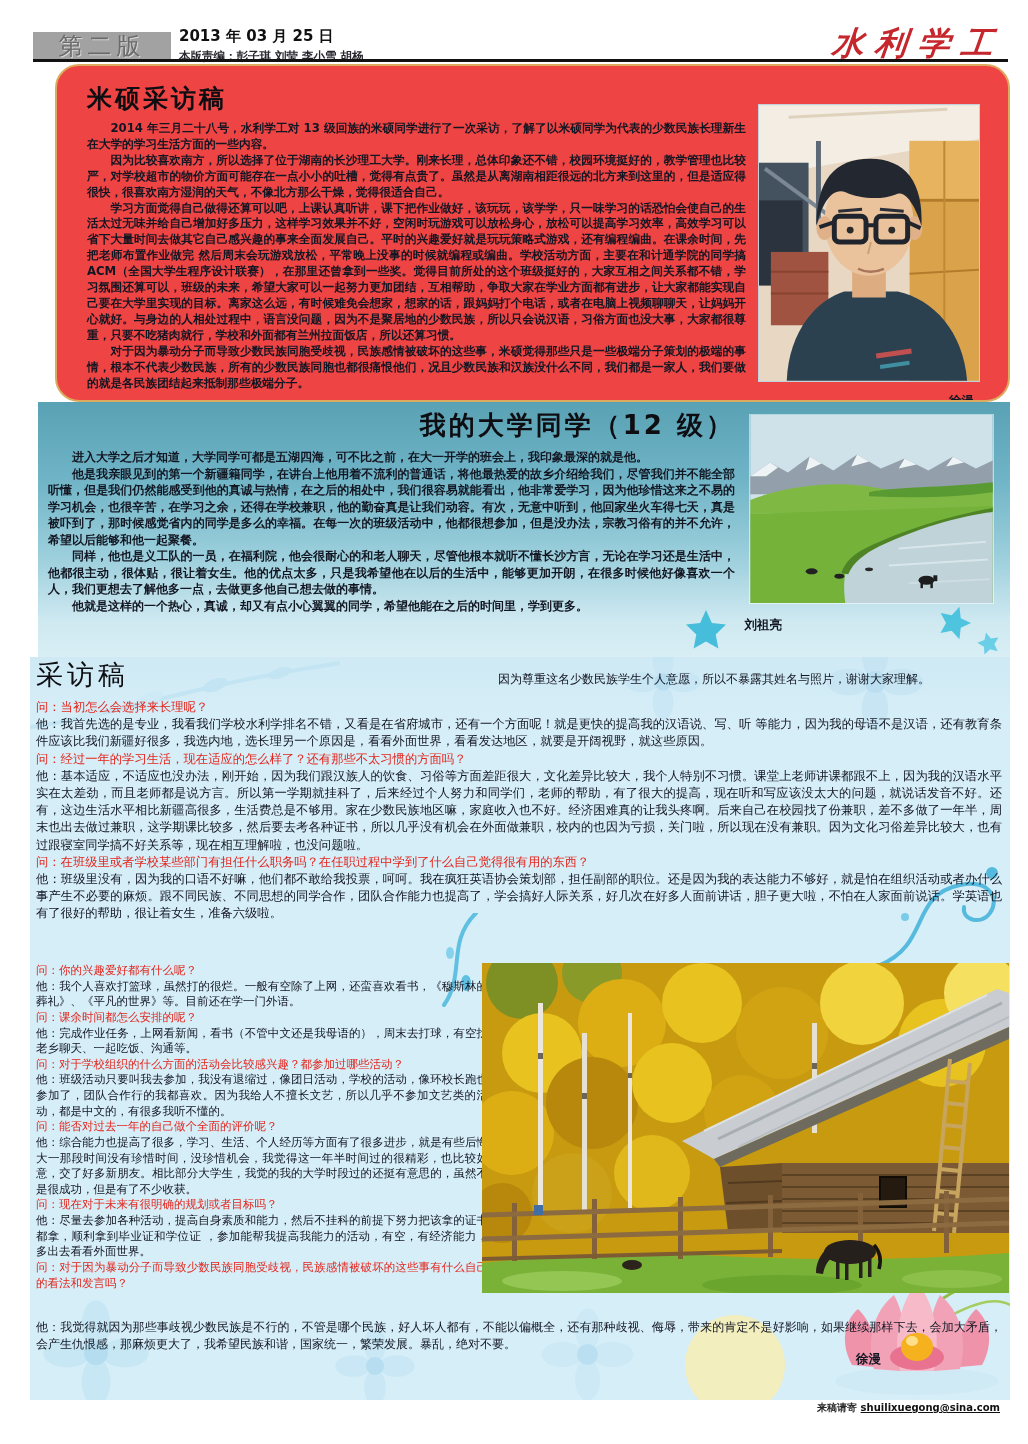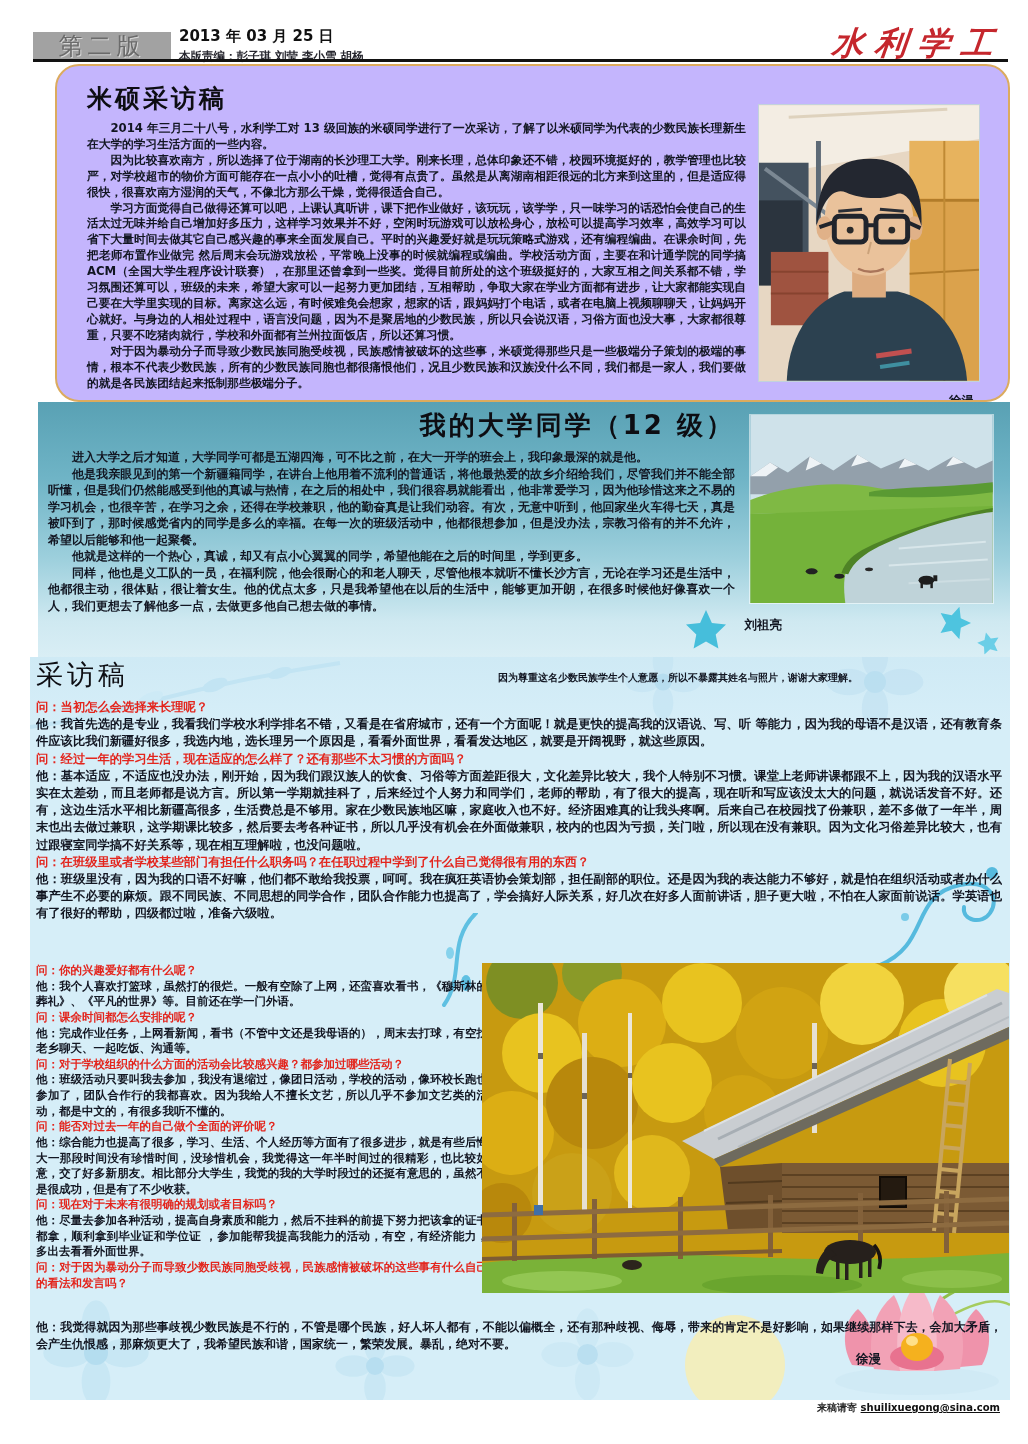--- a/index.html
+++ b/index.html
@@ -14,21 +14,21 @@
              line-height:29px; text-shadow:1px 1px 0 #d6d6d6; }
   .pub-meta { position:absolute; left:146px; top:1px; }
   .pub-date { font-size:15px; font-weight:bold; color:#101010; }
   .pub-editors { font-size:11.5px; font-weight:bold; color:#26262e; margin-top:3px; }
   .masthead { position:absolute; right:4px; top:-4px; font-family:"Liberation Serif",serif;
               font-style:italic; font-weight:bold; font-size:32px; color:#c5272d;
               letter-spacing:11px; transform:skewX(-6deg); }
   .rule { position:absolute; left:33px; top:59px; width:975px; height:2.5px; background:#121212; }
 
   
-  .sec1 { position:absolute; left:55px; top:64px; width:955px; height:338px; background:#c4b5fd;
+  .sec1 { position:absolute; left:55px; top:64px; width:955px; height:338px; background:#ef4444;
           border:2px solid #dcab5e; border-radius:24px; padding:14px 26px 4px 30px; overflow:hidden; }
   .sec1 h1 { font-size:25px; color:#0d0d12; letter-spacing:3px; margin:2px 0 6px 0; font-weight:bold; }
   .photo1 { float:right; width:222px; height:278px; margin:24px 2px 4px 12px;
             border:1px solid #c2d2dc; background:#e7d7c3; overflow:hidden; }
   .photo1 svg,.photo2 svg,.photo3 svg { display:block; width:100%; height:100%; }
   .bodytext p { font-size:11.7px; line-height:1.36; font-weight:bold; color:#121622;
                 text-indent:2em; text-align:justify; }
   .sig { font-size:12.5px; font-weight:bold; color:#121622; text-align:right; }
   .sec1 .sig { margin:2px 8px 0 0; }
 
@@ -41,23 +41,23 @@
             border:1px solid rgba(255,255,255,.55); overflow:hidden; }
   .sec2 .bodytext p { font-size:12px; line-height:1.38; }
   .sec2 .sig { margin:3px 216px 0 0; }
   .deco { position:absolute; pointer-events:none; }
 
   
   .sec3 { position:absolute; left:30px; top:657px; width:980px; height:743px; overflow:hidden;
           background:linear-gradient(180deg,#cfeaf5 0%,#d6eef8 9%,#d6eef8 100%); }
   .sec3 h1 { position:absolute; left:6px; top:0px; font-size:27px; letter-spacing:4px;
              color:#0d0d12; font-weight:normal; z-index:2; }
-  .note { position:absolute; left:468px; top:14px; width:508px; font-size:10px; font-weight:bold;
+  .note { position:absolute; left:468px; top:14px; width:508px; font-size:12px; font-weight:normal;
           color:#121622; z-index:2; }
-  .qa p { font-weight:bold; text-align:justify; }
+  .qa p { font-weight:normal; text-align:justify; }
   .qa .q { color:#e3251d; }
   .qa .a { color:#121622; }
   .qa-top { position:absolute; left:6px; top:42px; width:966px; height:260px; font-size:12.3px;
             line-height:1.4; overflow:hidden; z-index:2; }
   .qa-left { position:absolute; left:6px; top:306px; width:452px; height:360px; font-size:11.5px;
              line-height:1.36; overflow:hidden; z-index:2; }
   .photo3 { position:absolute; left:452px; top:306px; width:527px; height:330px; z-index:2;
             overflow:hidden; }
   .qa-bottom { position:absolute; left:6px; top:662px; width:966px; height:40px; font-size:12px;
                line-height:1.42; overflow:hidden; z-index:3; }
@@ -150,22 +150,22 @@
         <rect x="185" y="162" width="4" height="6" fill="#1d1d1d"></rect>
         <ellipse cx="62" cy="158" rx="6" ry="3" fill="#222"></ellipse>
         <ellipse cx="90" cy="163" rx="5" ry="2.5" fill="#222"></ellipse>
         <ellipse cx="120" cy="156" rx="4" ry="2" fill="#2a2a2a"></ellipse>
       </svg>
     </figure>
     <h1>我的大学同学（12 级）</h1>
     <div class="bodytext">
       <p>进入大学之后才知道，大学同学可都是五湖四海，可不比之前，在大一开学的班会上，我印象最深的就是他。</p>
       <p>他是我亲眼见到的第一个新疆籍同学，在讲台上他用着不流利的普通话，将他最热爱的故乡介绍给我们，尽管我们并不能全部听懂，但是我们仍然能感受到他的真诚与热情，在之后的相处中，我们很容易就能看出，他非常爱学习，因为他珍惜这来之不易的学习机会，也很辛苦，在学习之余，还得在学校兼职，他的勤奋真是让我们动容。有次，无意中听到，他回家坐火车得七天，真是被吓到了，那时候感觉省内的同学是多么的幸福。在每一次的班级活动中，他都很想参加，但是没办法，宗教习俗有的并不允许，希望以后能够和他一起聚餐。</p>
+      <p>同样，他也是义工队的一员，在福利院，他会很耐心的和老人聊天，尽管他根本就听不懂长沙方言，无论在学习还是生活中，他都很主动，很体贴，很让着女生。他的优点太多，只是我希望他在以后的生活中，能够更加开朗，在很多时候他好像喜欢一个人，我们更想去了解他多一点，去做更多他自己想去做的事情。</p>
       <p>他就是这样的一个热心，真诚，却又有点小心翼翼的同学，希望他能在之后的时间里，学到更多。</p>
-      <p>同样，他也是义工队的一员，在福利院，他会很耐心的和老人聊天，尽管他根本就听不懂长沙方言，无论在学习还是生活中，他都很主动，很体贴，很让着女生。他的优点太多，只是我希望他在以后的生活中，能够更加开朗，在很多时候他好像喜欢一个人，我们更想去了解他多一点，去做更多他自己想去做的事情。</p>
     </div>
     <div class="sig">刘祖亮</div>
     <div class="deco" style="left:648px; top:208px; width:40px;">
       <svg viewBox="0 0 40 39" width="40">
           <polygon points="20,0 25.9,12.9 40,14.6 29.7,24.4 32.4,38.4 20,31.5 7.6,38.4 10.3,24.4 0,14.6 14.1,12.9" fill="#36b9d8" opacity="0.9"></polygon>
         </svg>
     </div>
     <div class="deco" style="left:900px; top:204px; width:32px; transform:rotate(18deg);">
       <svg viewBox="0 0 40 39" width="32">
           <polygon points="20,0 25.9,12.9 40,14.6 29.7,24.4 32.4,38.4 20,31.5 7.6,38.4 10.3,24.4 0,14.6 14.1,12.9" fill="#3fc0dd" opacity="0.9"></polygon>
@@ -278,21 +278,21 @@
 
     <h1>采访稿</h1>
     <div class="note">因为尊重这名少数民族学生个人意愿，所以不暴露其姓名与照片，谢谢大家理解。</div>
 
     <div class="qa qa-top">
       <p class="q">问：当初怎么会选择来长理呢？</p>
       <p class="a">他：我首先选的是专业，我看我们学校水利学排名不错，又看是在省府城市，还有一个方面呢！就是更快的提高我的汉语说、写、听 等能力，因为我的母语不是汉语，还有教育条件应该比我们新疆好很多，我选内地，选长理另一个原因是，看看外面世界，看看发达地区，就要是开阔视野，就这些原因。</p>
       <p class="q">问：经过一年的学习生活，现在适应的怎么样了？还有那些不太习惯的方面吗？</p>
       <p class="a">他：基本适应，不适应也没办法，刚开始，因为我们跟汉族人的饮食、习俗等方面差距很大，文化差异比较大，我个人特别不习惯。课堂上老师讲课都跟不上，因为我的汉语水平实在太差劲，而且老师都是说方言。所以第一学期就挂科了，后来经过个人努力和同学们，老师的帮助，有了很大的提高，现在听和写应该没太大的问题，就说话发音不好。还有，这边生活水平相比新疆高很多，生活费总是不够用。家在少数民族地区嘛，家庭收入也不好。经济困难真的让我头疼啊。后来自己在校园找了份兼职，差不多做了一年半，周末也出去做过兼职，这学期课比较多，然后要去考各种证书，所以几乎没有机会在外面做兼职，校内的也因为亏损，关门啦，所以现在没有兼职。因为文化习俗差异比较大，也有过跟寝室同学搞不好关系等，现在相互理解啦，也没问题啦。</p>
       <p class="q">问：在班级里或者学校某些部门有担任什么职务吗？在任职过程中学到了什么自己觉得很有用的东西？</p>
-      <p class="a">他：班级里没有，因为我的口语不好嘛，他们都不敢给我投票，呵呵。我在疯狂英语协会策划部，担任副部的职位。还是因为我的表达能力不够好，就是怕在组织活动或者办什么事产生不必要的麻烦。跟不同民族、不同思想的同学合作，团队合作能力也提高了，学会搞好人际关系，好几次在好多人面前讲话，胆子更大啦，不怕在人家面前说话。学英语也有了很好的帮助，四级都过啦，准备六级啦。</p>
+      <p class="a">他：班级里没有，因为我的口语不好嘛，他们都不敢给我投票，呵呵。我在疯狂英语协会策划部，担任副部的职位。还是因为我的表达能力不够好，就是怕在组织活动或者办什么事产生不必要的麻烦。跟不同民族、不同思想的同学合作，团队合作能力也提高了，学会搞好人际关系，好几次在好多人面前讲话，胆子更大啦，不怕在人家面前说话。学英语也有了很好的帮助，很让着女生，准备六级啦。</p>
     </div>
 
     <div class="qa qa-left">
       <p class="q">问：你的兴趣爱好都有什么呢？</p>
       <p class="a">他：我个人喜欢打篮球，虽然打的很烂。一般有空除了上网，还蛮喜欢看书，《穆斯林的葬礼》、《平凡的世界》等。目前还在学一门外语。</p>
       <p class="q">问：课余时间都怎么安排的呢？</p>
       <p class="a">他：完成作业任务，上网看新闻，看书（不管中文还是我母语的），周末去打球，有空找老乡聊天、一起吃饭、沟通等。</p>
       <p class="q">问：对于学校组织的什么方面的活动会比较感兴趣？都参加过哪些活动？</p>
       <p class="a">他：班级活动只要叫我去参加，我没有退缩过，像团日活动，学校的活动，像环校长跑也参加了，团队合作行的我都喜欢。因为我给人不擅长文艺，所以几乎不参加文艺类的活动，都是中文的，有很多我听不懂的。</p>
       <p class="q">问：能否对过去一年的自己做个全面的评价呢？</p>

